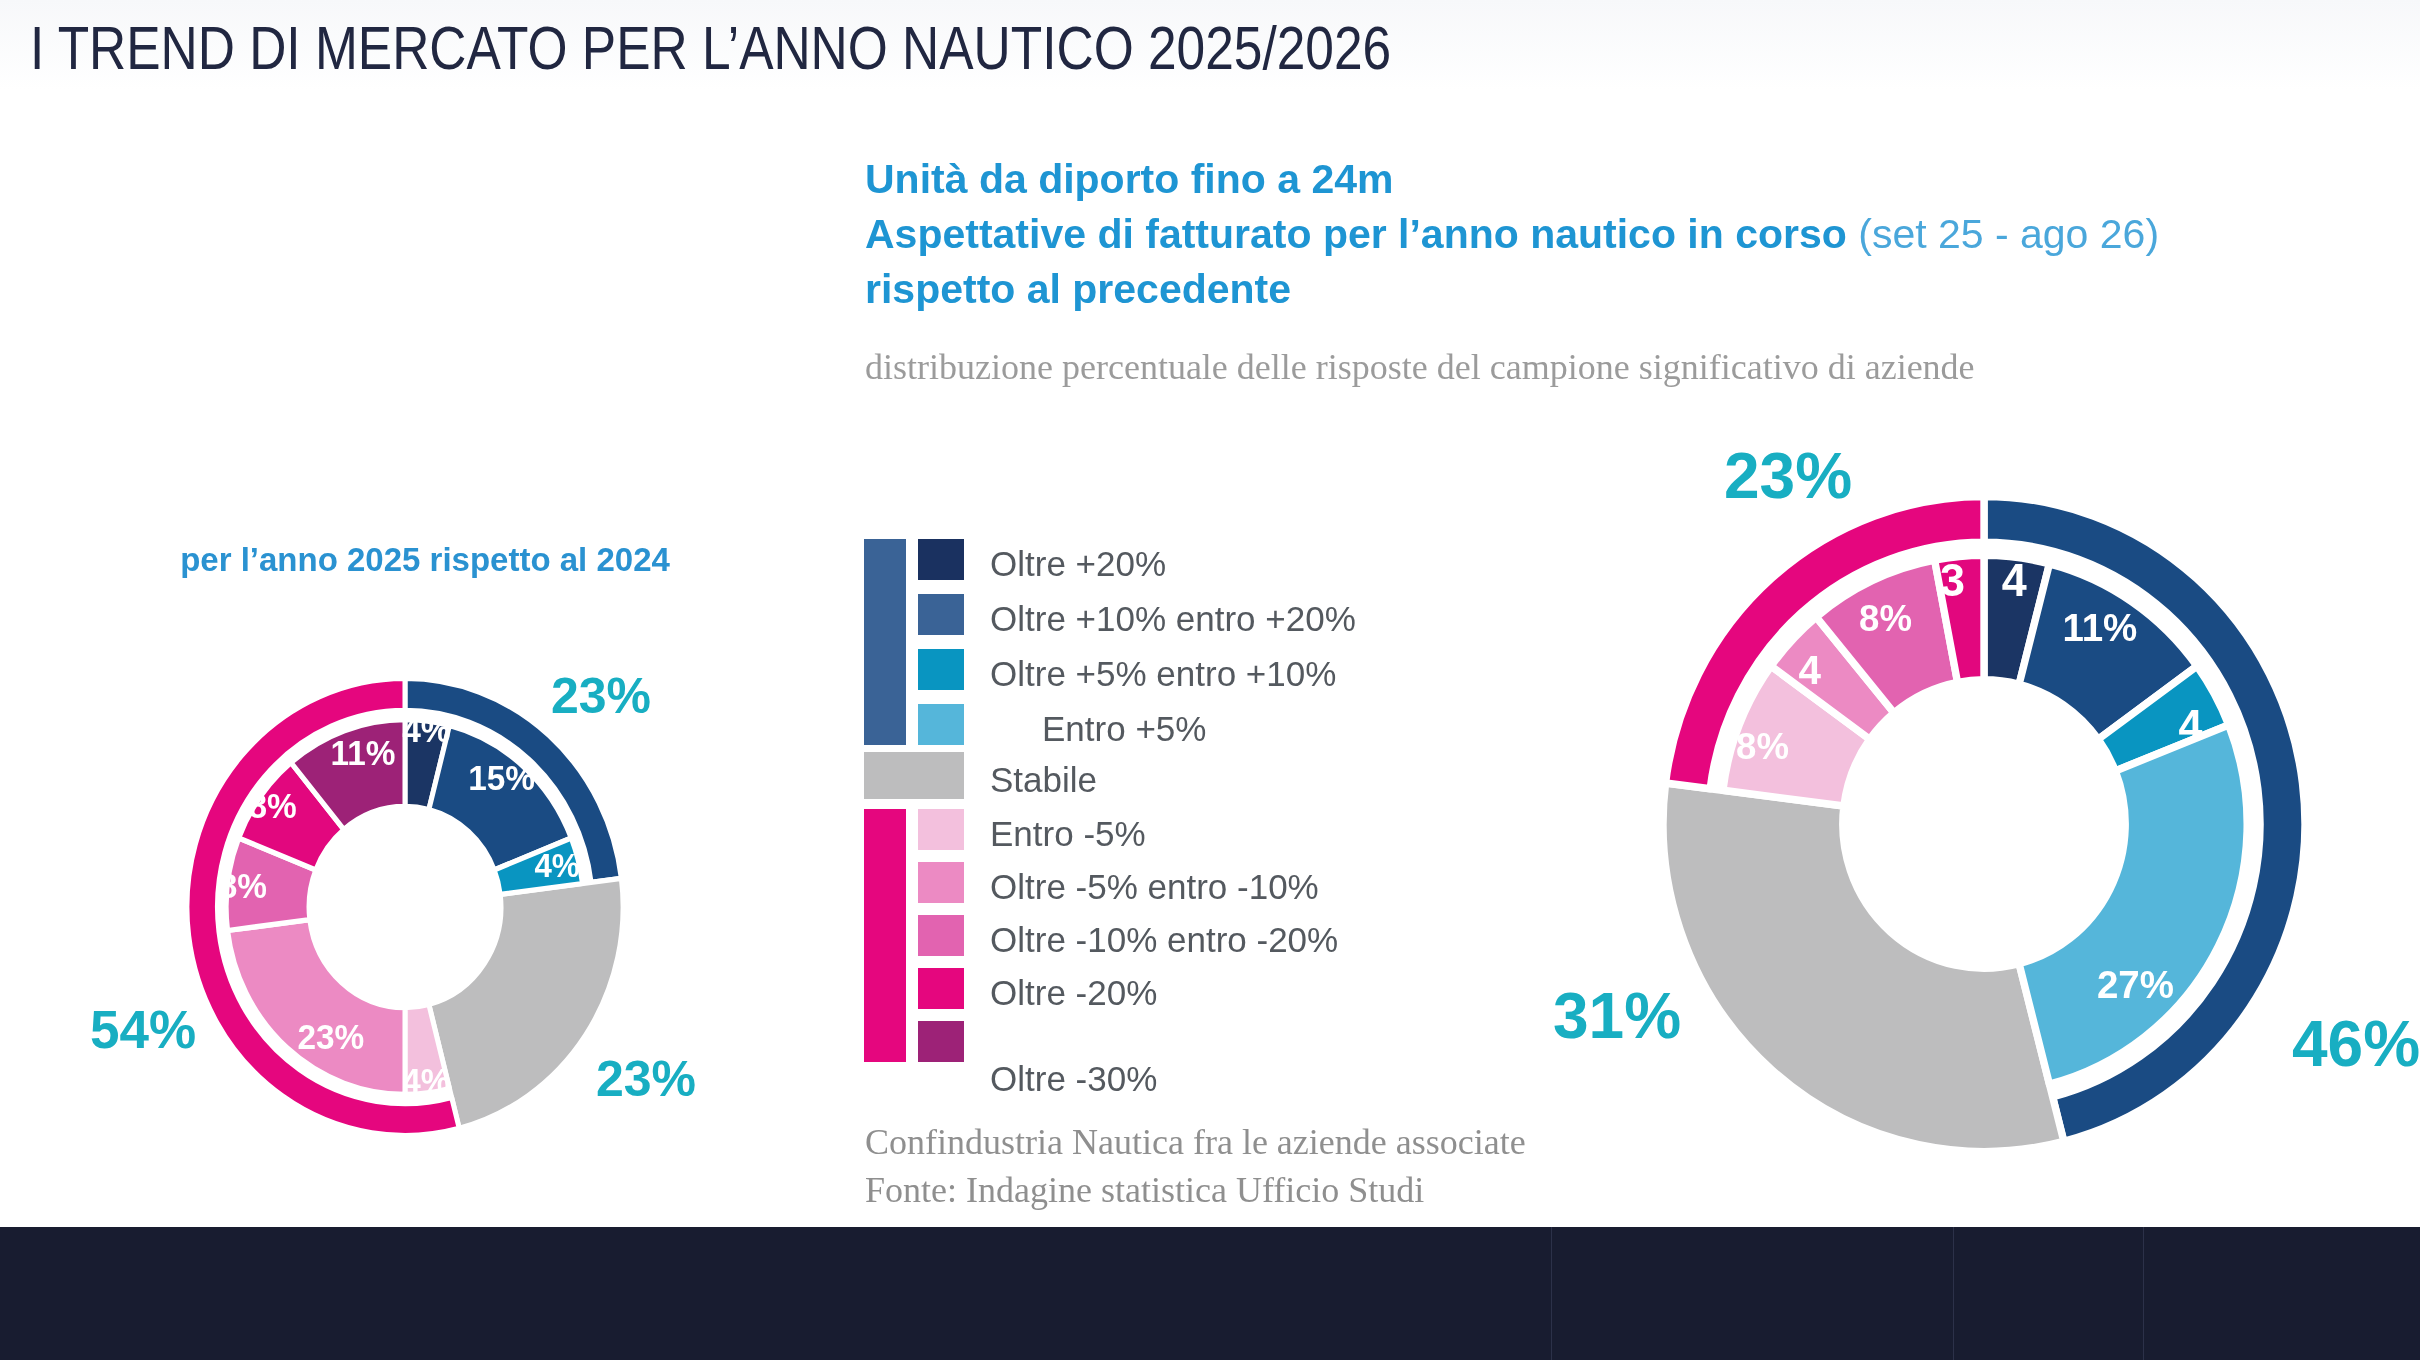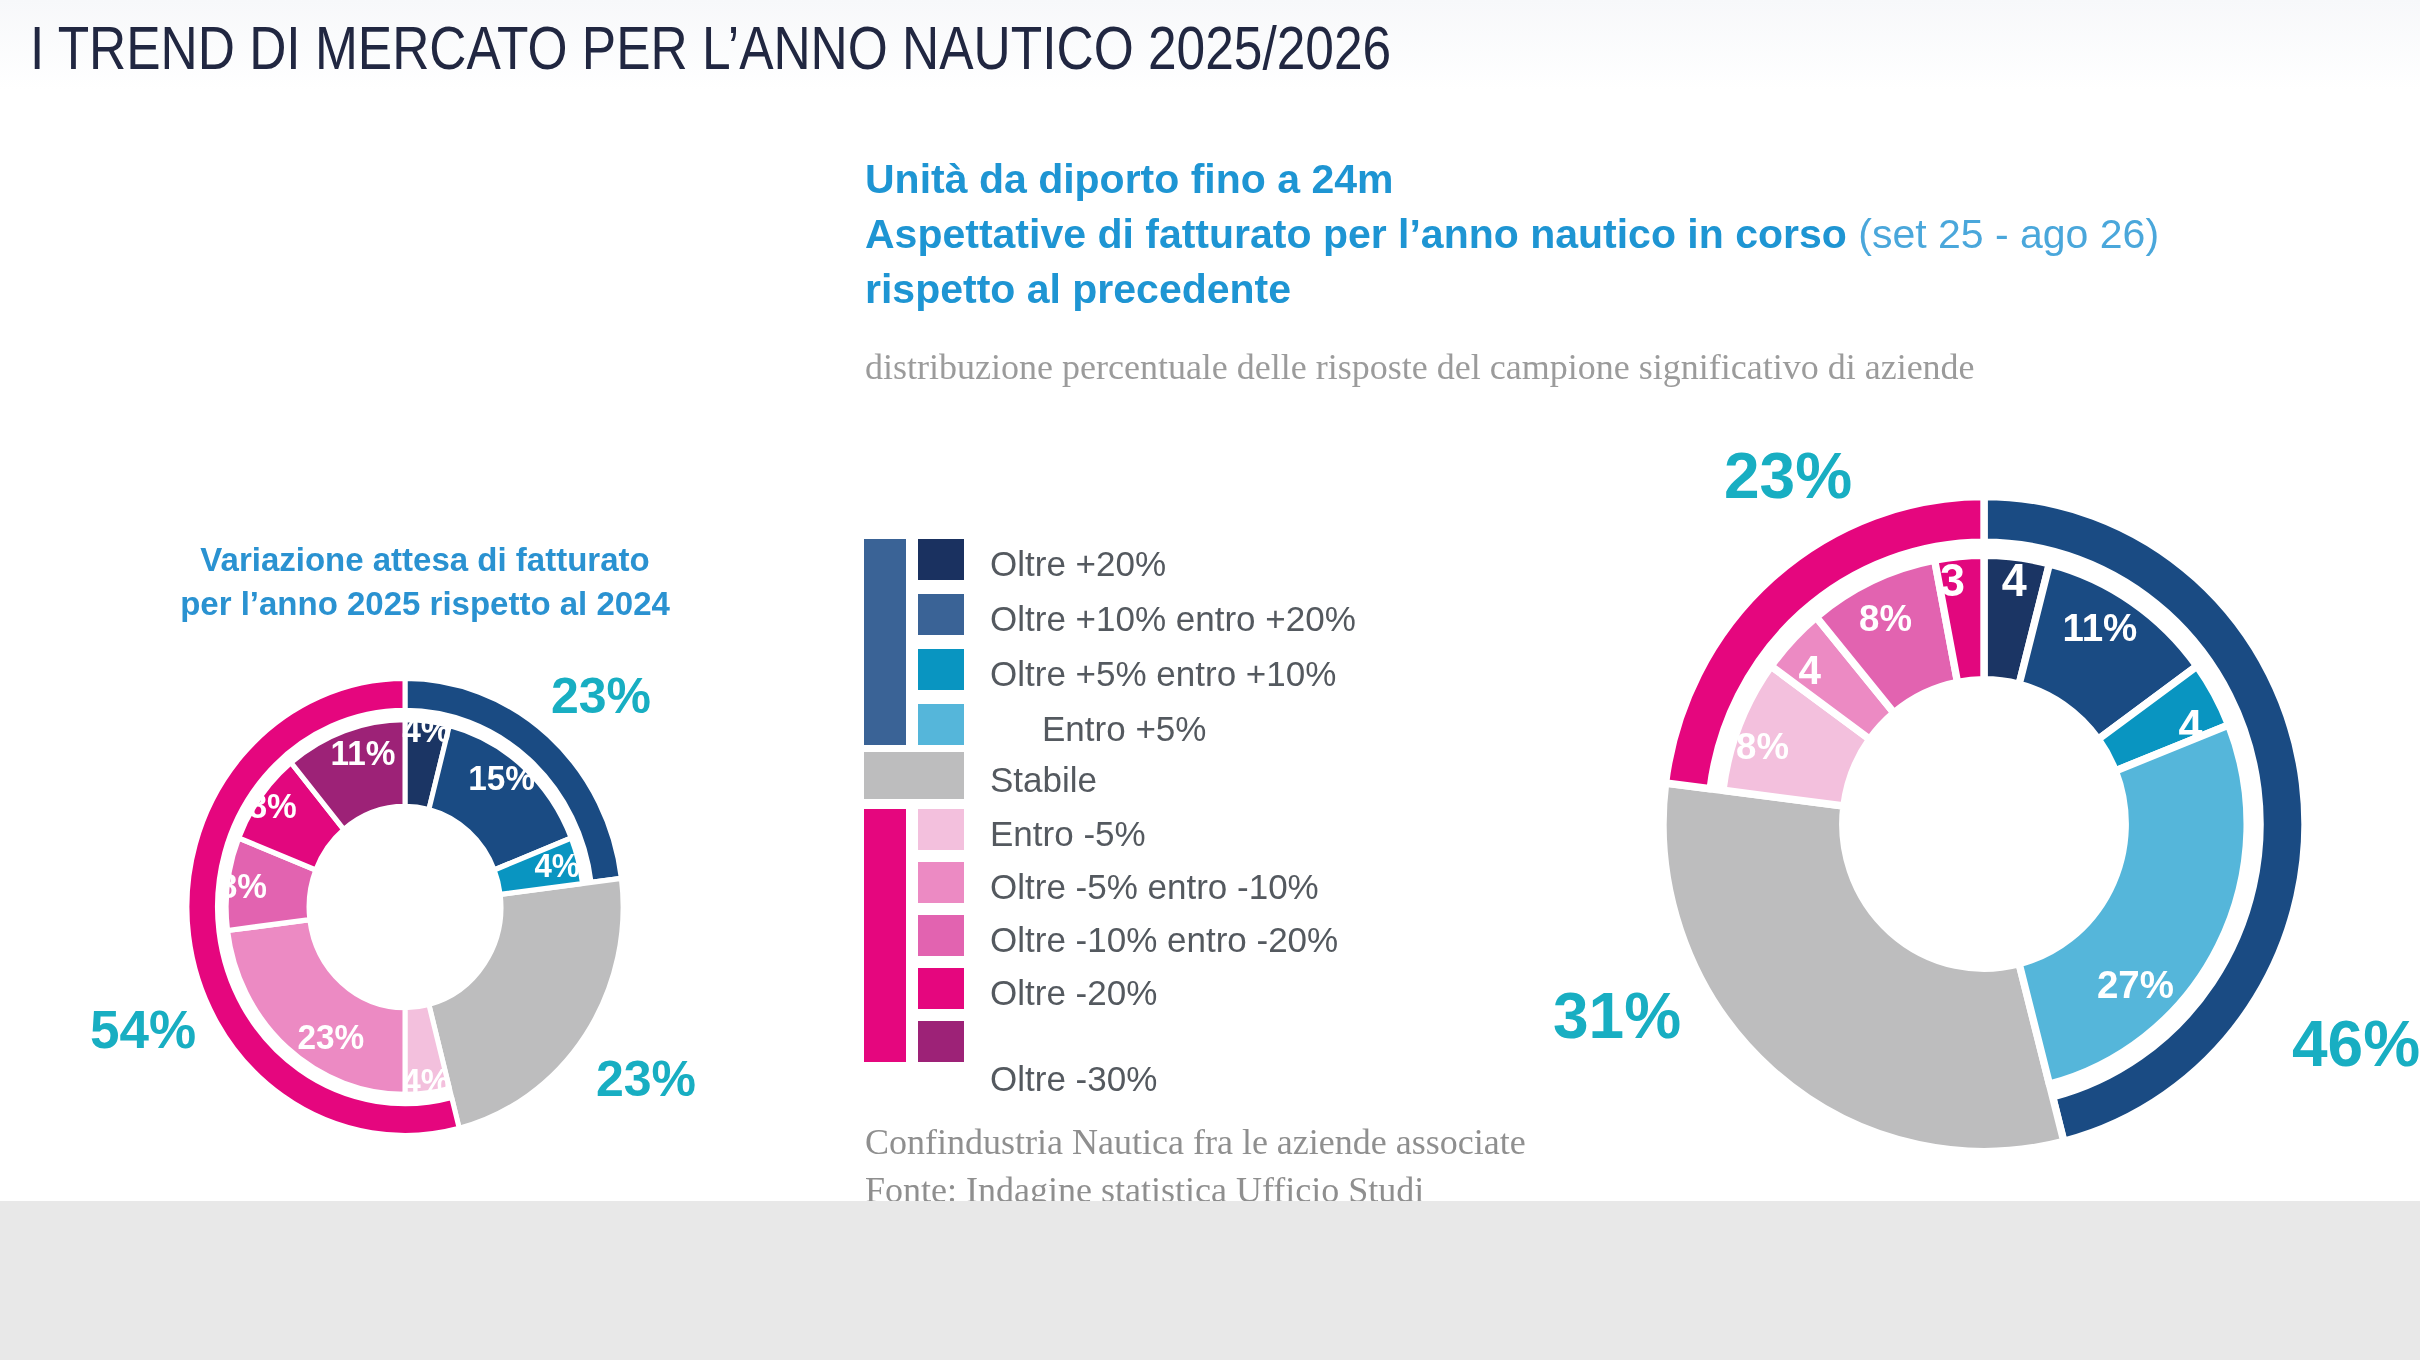--- a/index.html
+++ b/index.html
@@ -1,17 +1,17 @@
 <!DOCTYPE html>
 <html><head>
 <meta charset="utf-8">
 <style>
   html,body{margin:0;padding:0;background:#e8e8e8;}
   #stage{
-    position:relative; width:2420px; height:1201px;
+    position:relative; width:2420px; height:1360px;
     background:linear-gradient(180deg,#f7f8fa 0%,#ffffff 90px);
     font-family:"Liberation Sans", sans-serif;
     overflow:hidden;
   }
   .abs{position:absolute;}
   
   #page-title{
     left:30px; top:12px; width:1600px;
     font-size:62px; font-weight:500; color:#212741;
     letter-spacing:0px; white-space:nowrap;
@@ -52,21 +52,20 @@
   <div id="page-title" class="abs">I TREND DI MERCATO PER L’ANNO NAUTICO 2025/2026</div>
 
   <div id="subtitle" class="abs">
     <div class="sub-bold">Unità da diporto fino a 24m</div>
     <div><span class="sub-bold">Aspettative di fatturato per l’anno nautico in corso</span><span class="sub-light"> (set 25 - ago 26)</span></div>
     <div class="sub-bold">rispetto al precedente</div>
   </div>
   <div id="subtitle-note" class="abs">distribuzione percentuale delle risposte del campione significativo di aziende</div>
 
   <div id="left-chart-title" class="abs">
-    <div>Variazione attesa di fatturato</div>
     <div>per l’anno 2025 rispetto al 2024</div>
   </div>
 
   <div id="legend">
       <div class="abs" style="left: 864px; top: 539px; width: 42px; height: 206px; background: rgb(58, 99, 150);"></div>
       <div class="abs" style="left: 864px; top: 809px; width: 42px; height: 253px; background: rgb(229, 6, 126);"></div>
       <div class="abs" style="left: 918px; top: 539px; width: 46px; height: 41px; background: rgb(26, 49, 96);"></div>
       <div class="abs legend-row-label" style="left: 990px; top: 544px;">Oltre +20%</div>
       <div class="abs" style="left: 918px; top: 594px; width: 46px; height: 41px; background: rgb(58, 99, 150);"></div>
       <div class="abs legend-row-label" style="left: 990px; top: 599px;">Oltre +10% entro +20%</div>

